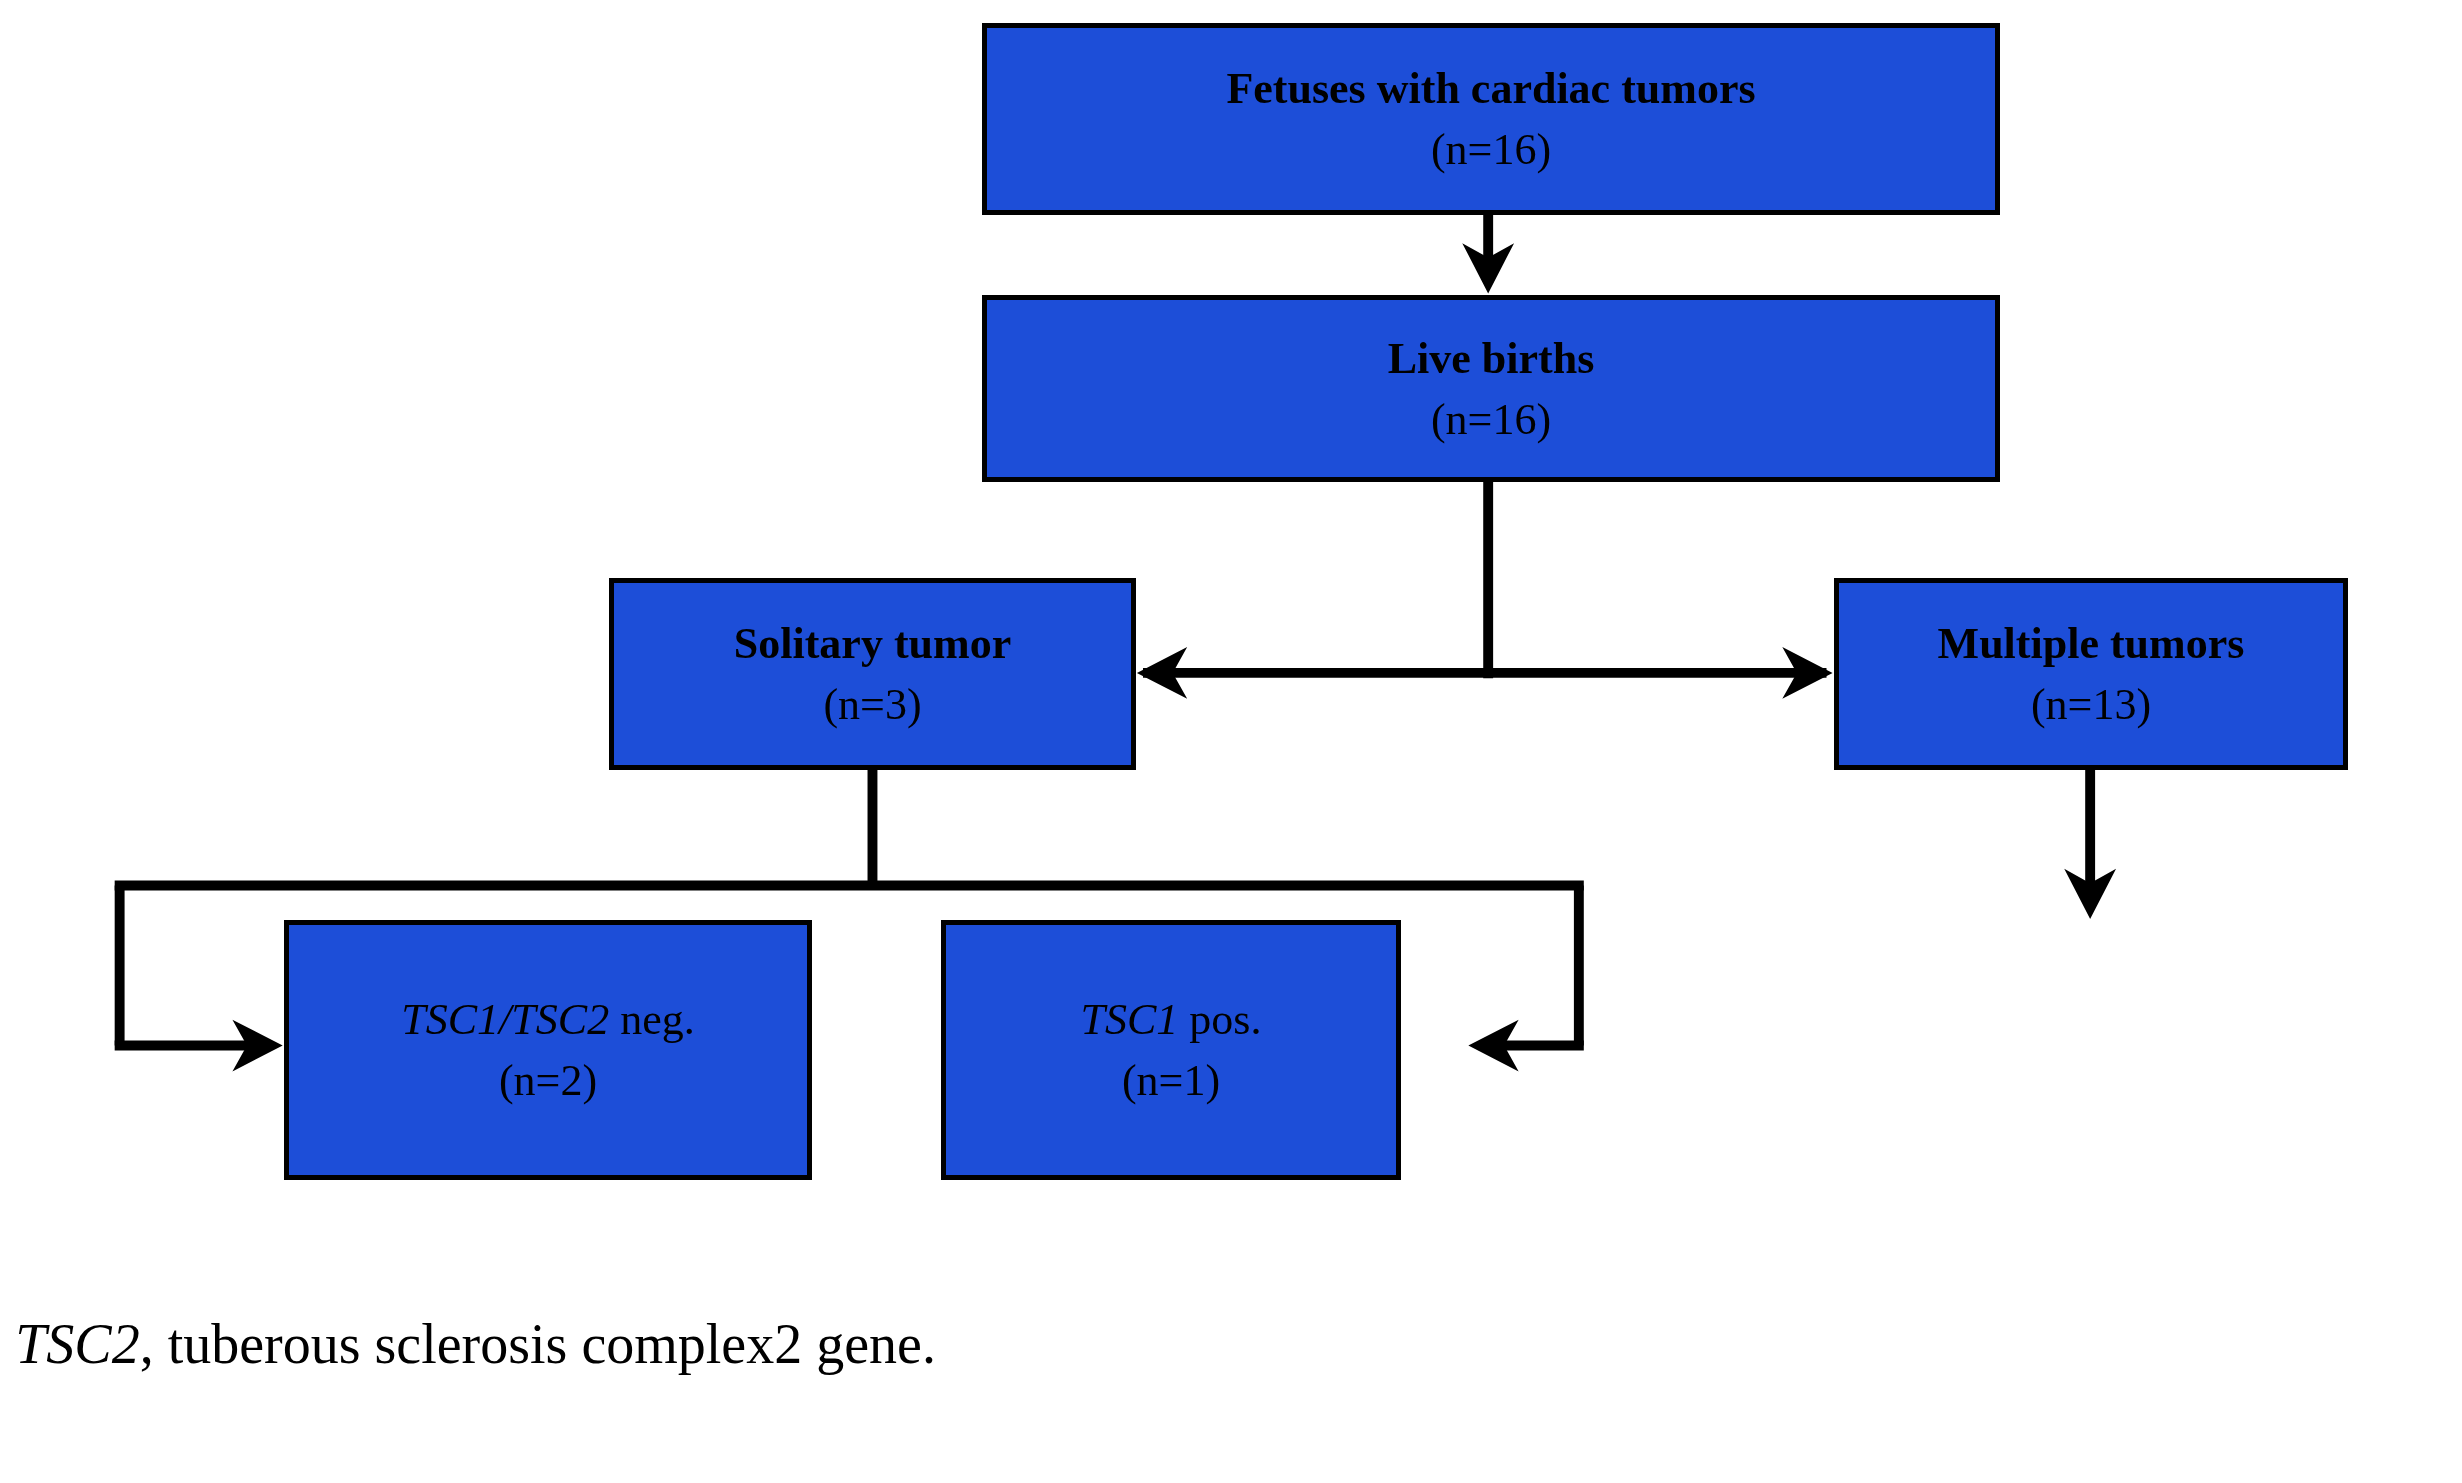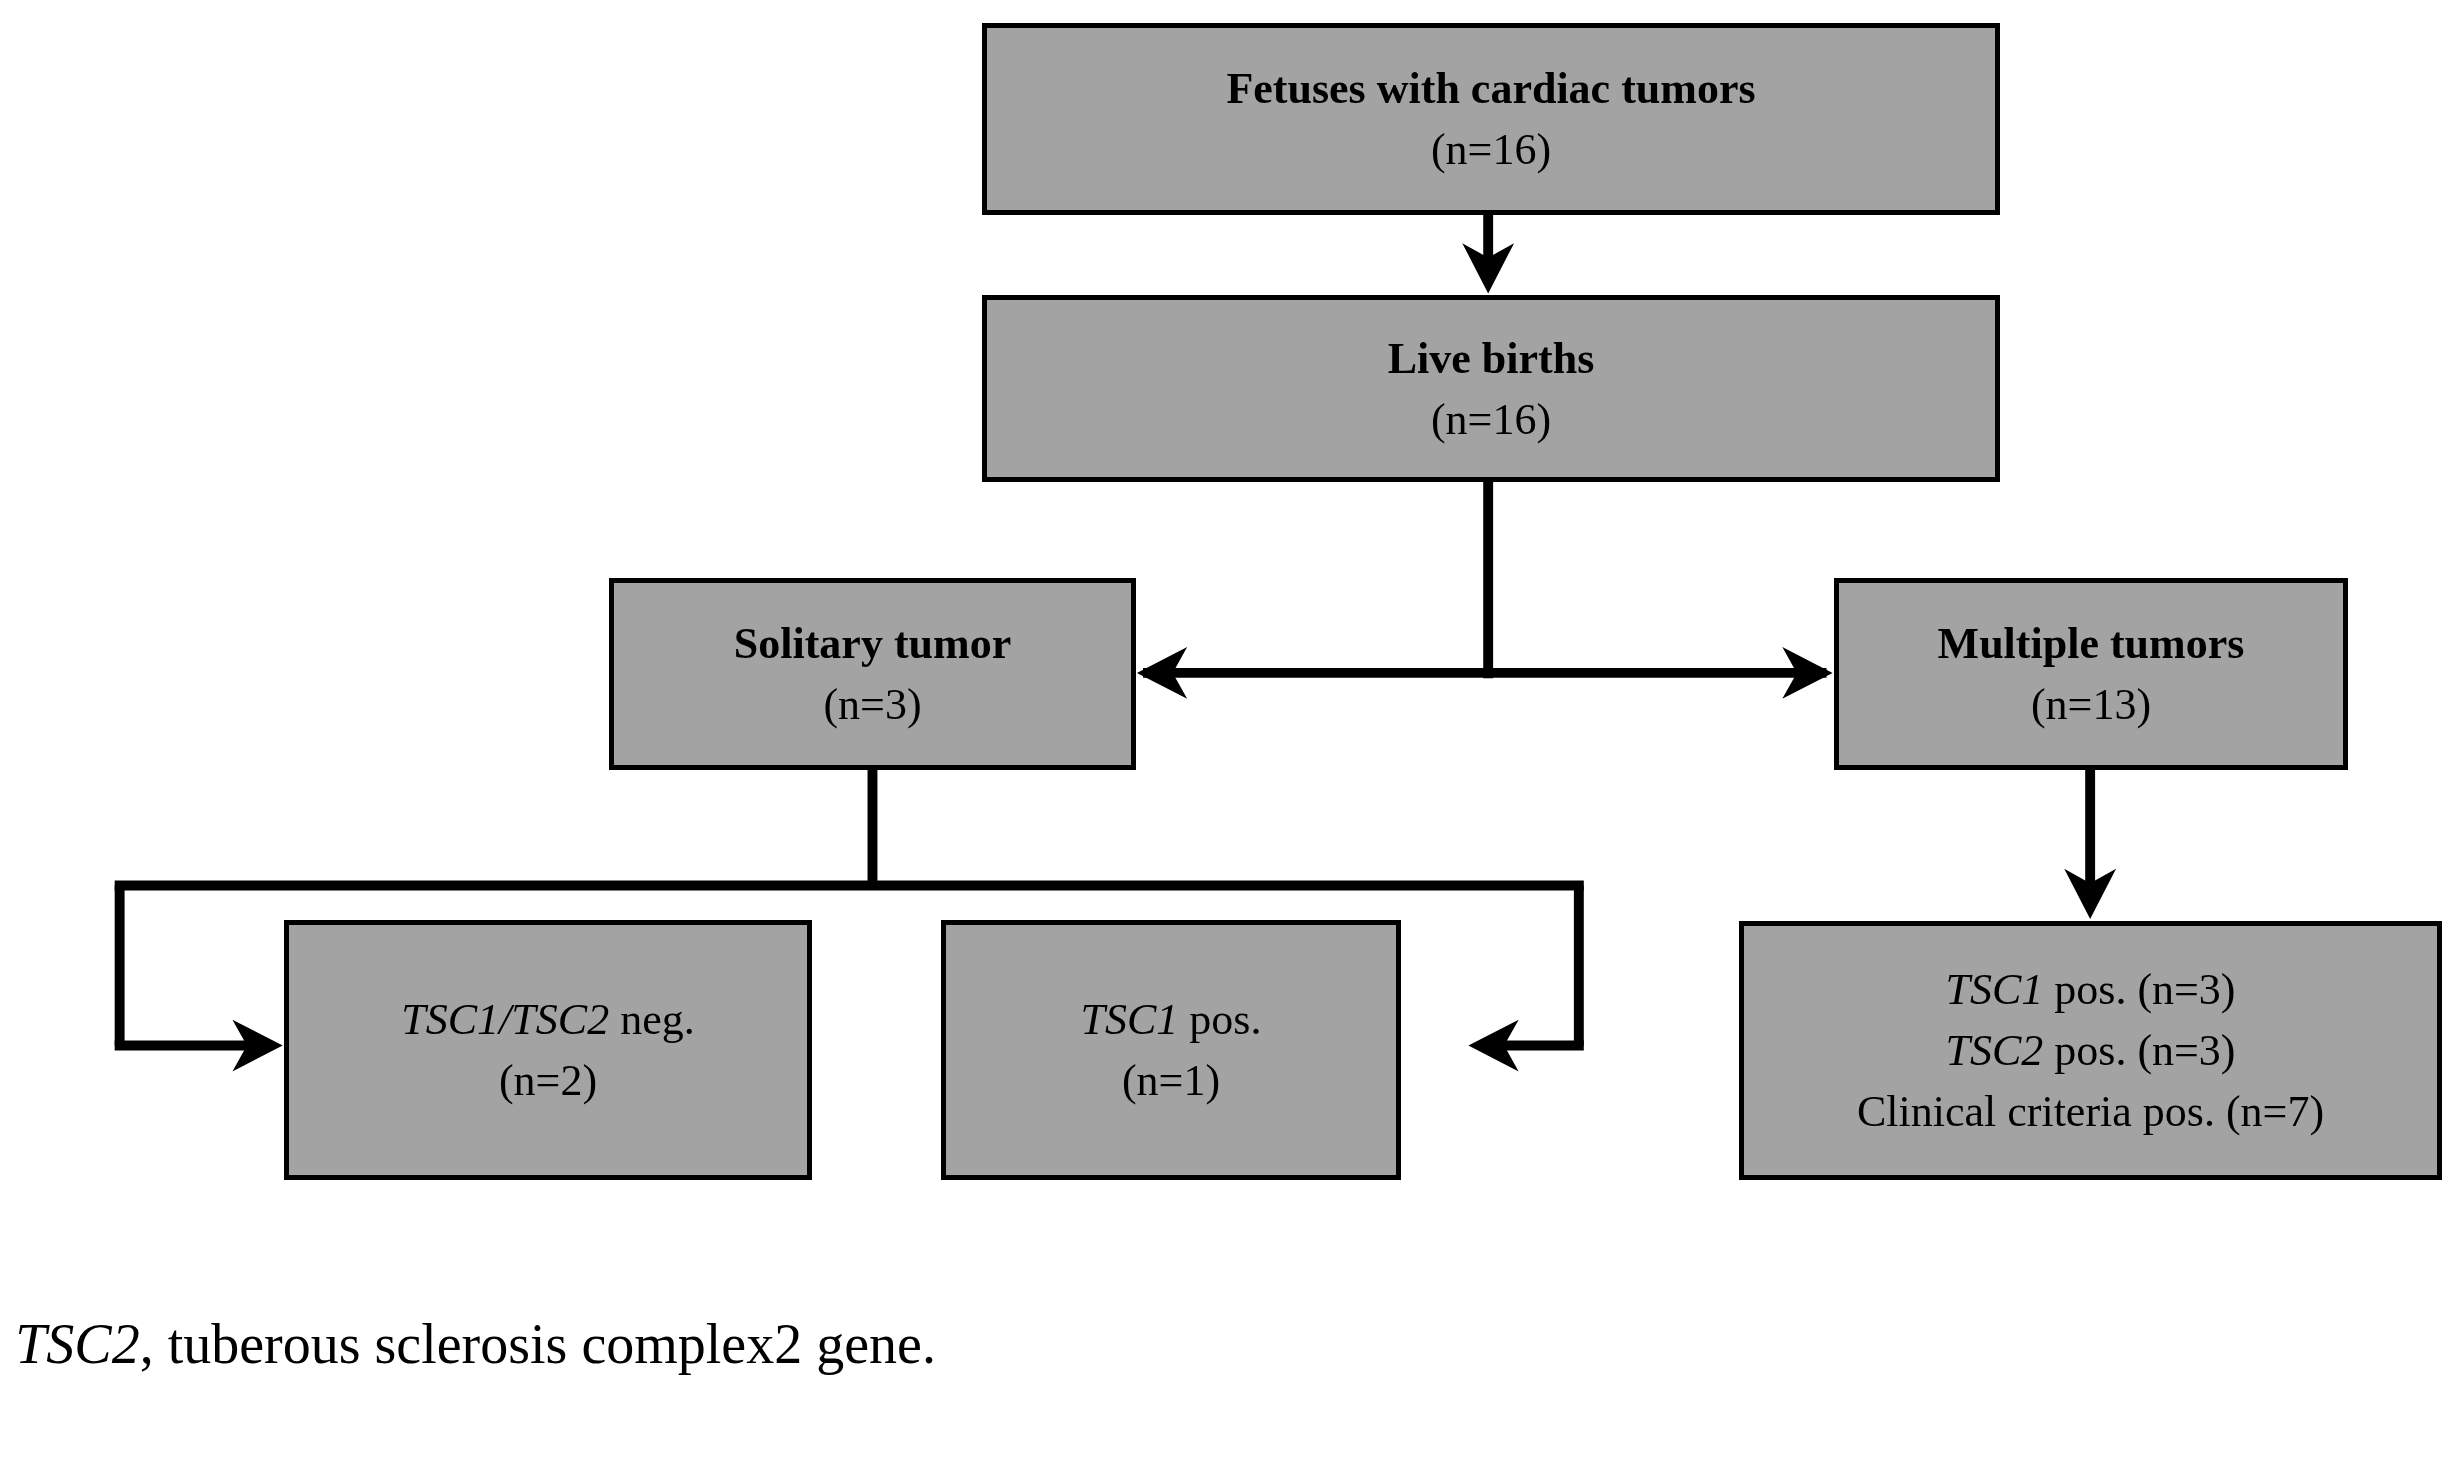--- a/index.html
+++ b/index.html
@@ -19,21 +19,21 @@
   svg.connectors {
     position: absolute;
     left: 0;
     top: 0;
     z-index: 0;
   }
   .box {
     position: absolute;
     box-sizing: border-box;
     border: 5.3px solid #000000;
-    background: #a3a3a3;
+    background: #1d4ed8;
     display: flex;
     flex-direction: column;
     justify-content: center;
     align-items: center;
     text-align: center;
     z-index: 1;
     font-size: 44px;
     line-height: 61px;
   }
   .box .bold { font-weight: bold; }
@@ -108,24 +108,19 @@
   <div class="box b-tscneg">
     <div><span class="it">TSC1/TSC2</span><span> neg.</span></div>
     <div>(n=2)</div>
   </div>
 
   <div class="box b-tsc1pos">
     <div><span class="it">TSC1</span><span> pos.</span></div>
     <div>(n=1)</div>
   </div>
 
-  <div class="box b-multires">
-    <div><span class="it">TSC1</span><span> pos. (n=3)</span></div>
-    <div><span class="it">TSC2</span><span> pos. (n=3)</span></div>
-    <div>Clinical criteria pos. (n=7)</div>
-  </div>
 
   <div class="caption">
     <div><span class="it">TSC2</span><span>, tuberous sclerosis complex2 gene.</span></div>
   </div>
 
 </div>
 
 
 </body></html>

